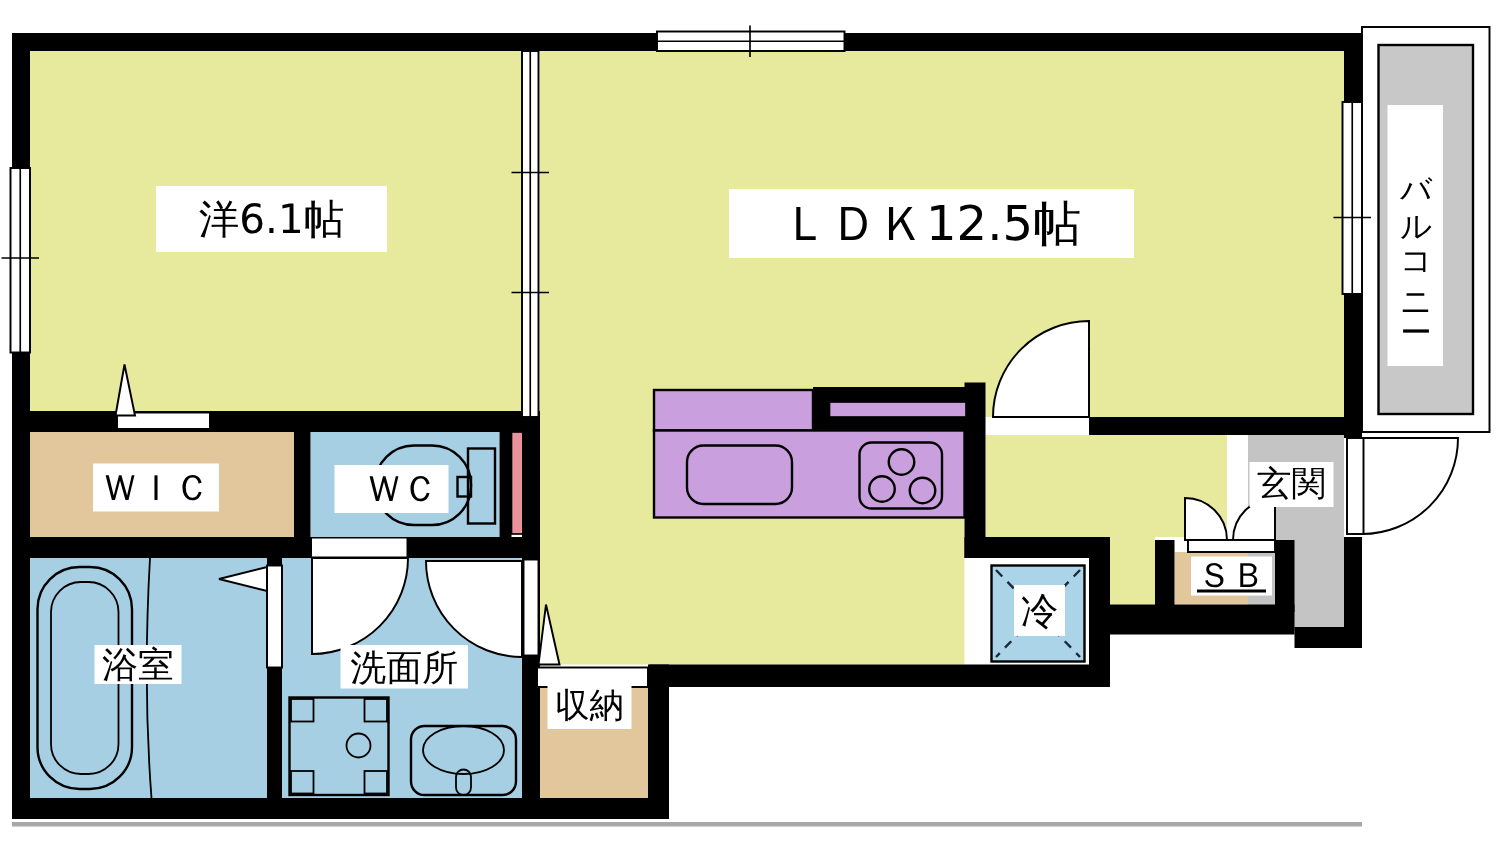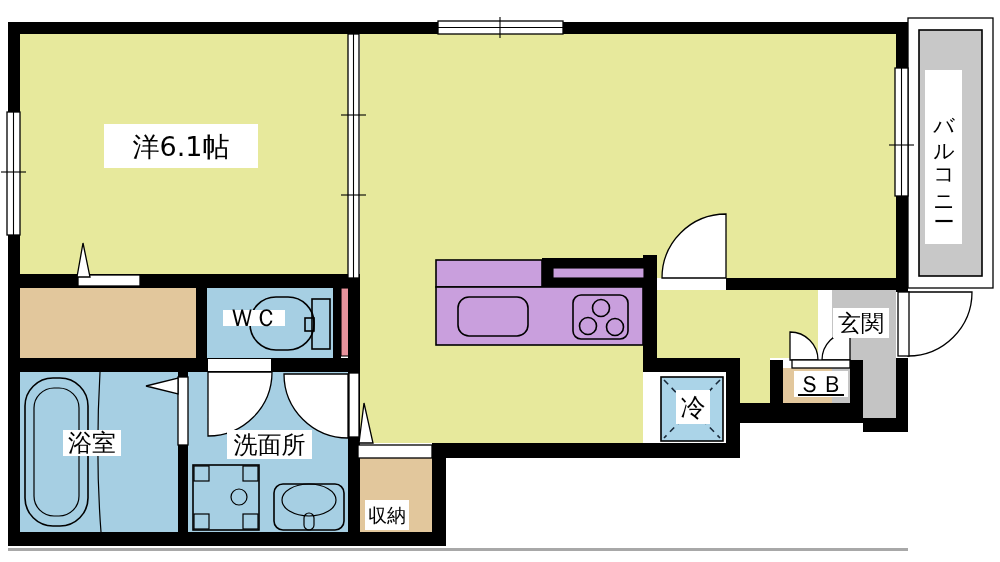--- a/index.html
+++ b/index.html
@@ -190,21 +190,23 @@
       <rect x="661" y="377" width="62" height="64" class="outl" fill="#abd4e8"></rect>
       <line x1="664" y1="380" x2="720" y2="438" class="dash"></line>
       <line x1="720" y1="380" x2="664" y2="438" class="dash"></line>
     </g>
   </g>
 
   <rect x="8" y="548" width="900" height="3" fill="#a8a8a8"></rect>
 </svg>
 
   <div class="lbl" style="left:104px;top:124px;width:154px;height:44px;font-size:27px;">洋6.1帖</div>
+  <div class="lbl" style="left:486px;top:126px;width:270px;height:46px;font-size:32px;">ＬＤＫ12.5帖</div>
   <div class="lbl vert" style="left:925px;top:70px;width:37px;height:174px;font-size:21px;">バルコニー</div>
-  <div class="lbl" style="left:223px;top:310px;width:62px;height:16px;font-size:24px;">ＷＣ</div>
+  <div class="lbl" style="left:62px;top:309px;width:84px;height:32px;font-size:24px;">ＷＩＣ</div>
+  <div class="lbl" style="left:223px;top:310px;width:62px;height:32px;font-size:24px;padding-left:14px;">ＷＣ</div>
   <div class="lbl" style="left:63px;top:430px;width:58px;height:26px;font-size:24px;">浴室</div>
   <div class="lbl" style="left:227px;top:430px;width:85px;height:29px;font-size:24px;text-align:right;">洗面所</div>
-  <div class="lbl" style="left:365px;top:500px;width:44px;height:30px;font-size:19px;">収納</div>
+  <div class="lbl" style="left:365px;top:456px;width:56px;height:30px;font-size:23px;">収納</div>
   <div class="lbl" style="left:676px;top:390px;width:34px;height:34px;font-size:25px;">冷</div>
   <div class="lbl" style="left:833px;top:308px;width:56px;height:30px;font-size:23px;text-align:center;">玄関</div>
   <div class="lbl" style="left:794px;top:371px;width:54px;height:26px;font-size:23px;text-decoration:underline;">ＳＢ</div>
 </div>
 
 </body></html>

